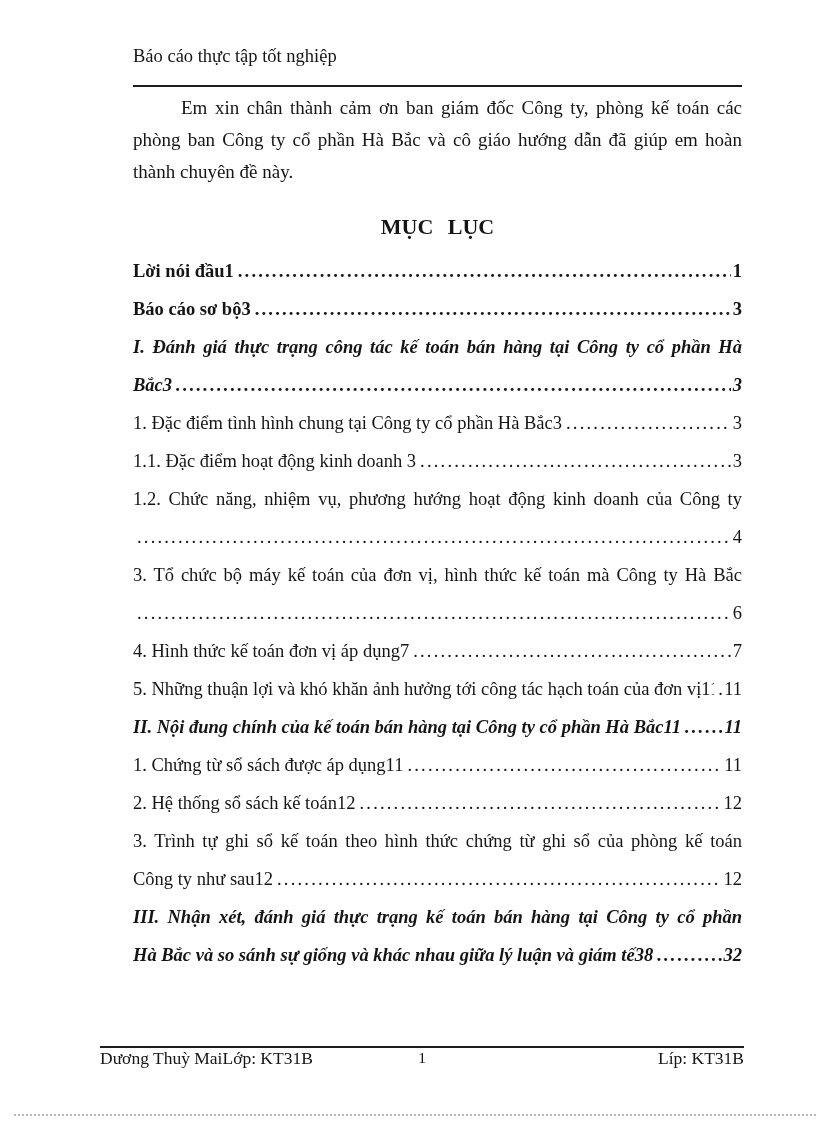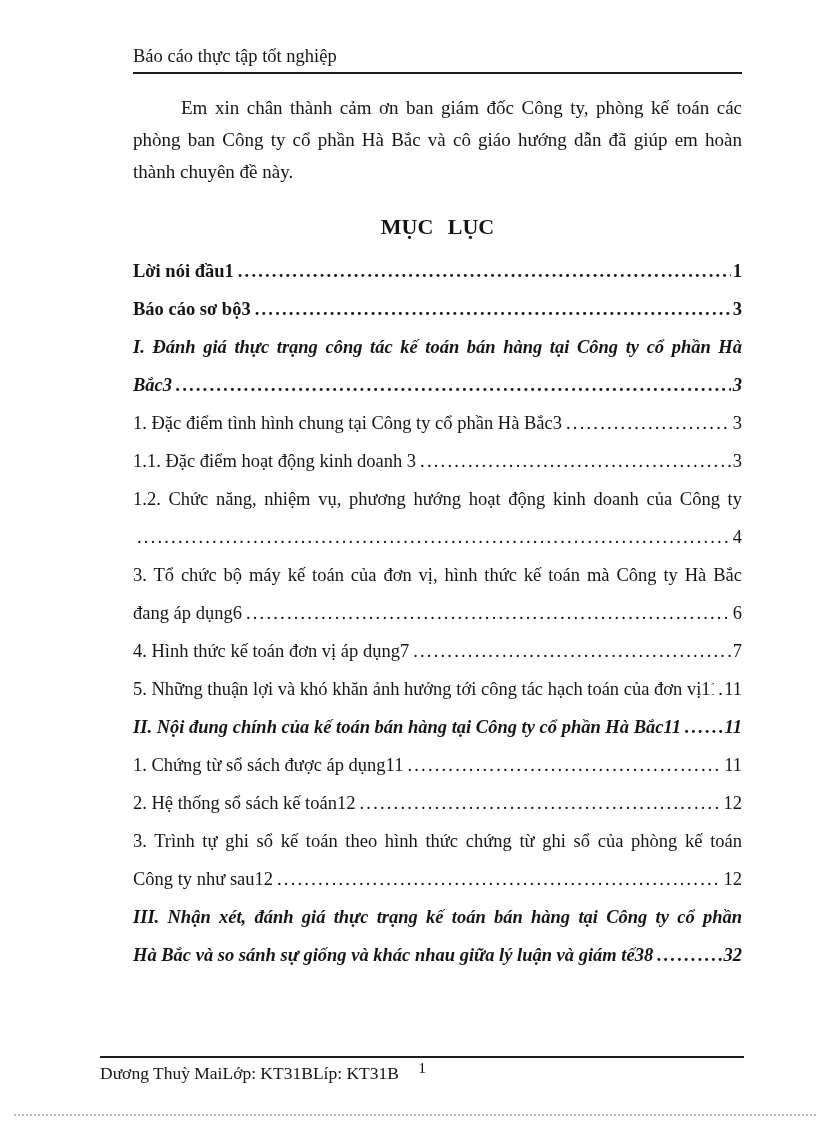--- a/index.html
+++ b/index.html
@@ -5,21 +5,21 @@
   html,body{margin:0;padding:0;}
   body{
     width:816px;height:1123px;background:#ffffff;position:relative;
     font-family:"Liberation Serif", serif;color:#151515;overflow:hidden;
   }
   .page{position:absolute;inset:0;background:#ffffff;}
 
   
   .header{
     position:absolute;left:133px;right:74px;top:44px;
-    border-bottom:2px solid #1d1d1d;padding-bottom:4px;
+    border-bottom:2px solid #1d1d1d;padding-bottom:17px;
     font-size:18.5px;line-height:24px;
   }
 
   
   .intro{
     position:absolute;left:133px;width:609px;top:92px;
     font-size:19px;line-height:32px;text-align:justify;text-indent:48px;
     text-justify:inter-word;
   }
 
@@ -49,22 +49,22 @@
   .dots::before{
     content:"..........................................................................................................................................................................................................";
   }
   .pg{flex:0 0 auto;}
   .b{font-weight:bold;}
   .bi{font-weight:bold;font-style:italic;}
 
   
   .footer{
     position:absolute;left:100px;right:72px;top:1046px;
-    border-top:2px solid #1d1d1d;padding-top:5px;
-    font-size:17.5px;display:flex;margin-top:10px;
+    border-top:2px solid #1d1d1d;
+    font-size:17.5px;display:flex;justify-content:space-between;
   }
   .footer .pgnum{
     position:absolute;left:50%;transform:translateX(-50%);
     top:1px;font-size:15.5px;
   }
 
   
   .bottom-border{
     position:absolute;left:14px;right:0;top:1114px;
     border-top:2px dotted #b9b9b9;height:0;
@@ -131,21 +131,20 @@
       <div class="row">
         <span class="dots"></span>
         <span class="pg">4</span>
       </div>
     </div>
 
 
     <div class="toc-entry">
       <div class="l1">3. Tổ chức bộ máy kế toán của đơn vị, hình thức kế toán mà Công ty Hà Bắc</div>
       <div class="row">
-        <span class="t">đang áp dụng6</span>
         <span class="dots"></span>
         <span class="pg">6</span>
       </div>
     </div>
 
     <div class="toc-entry">
       <div class="row">
         <span class="t">4. Hình thức kế toán đơn vị áp dụng7</span>
         <span class="dots"></span>
         <span class="pg">7</span>

